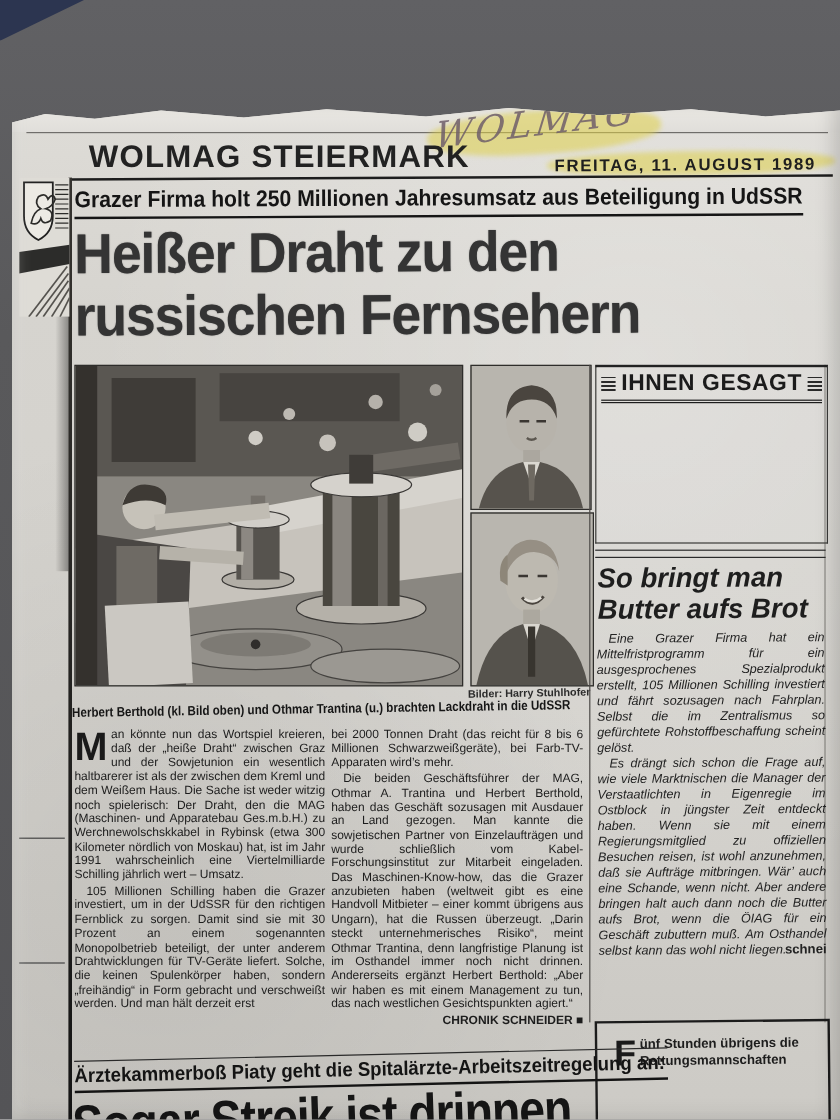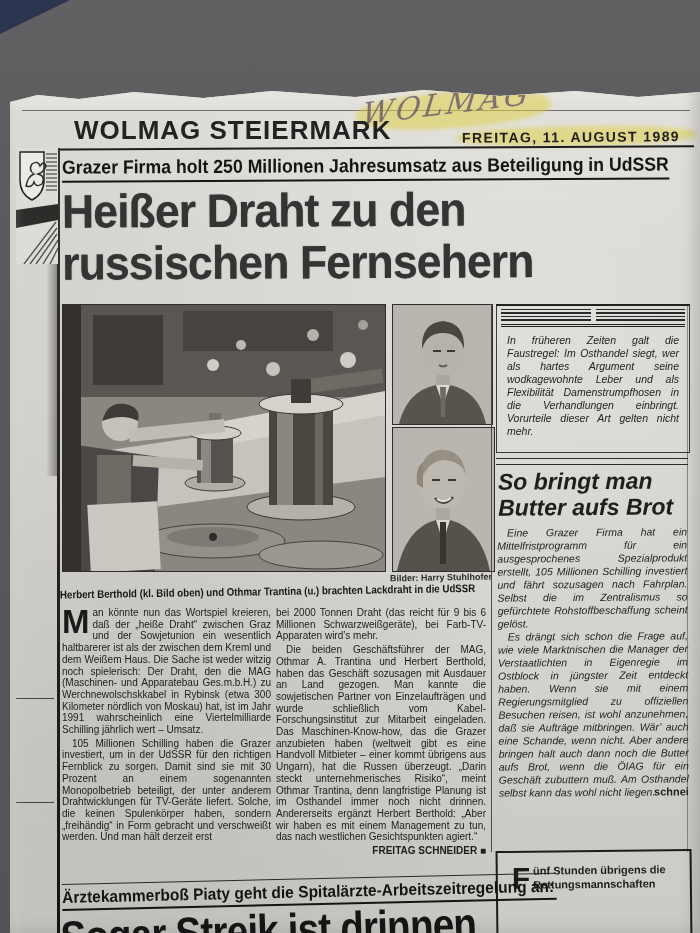--- a/index.html
+++ b/index.html
@@ -197,34 +197,34 @@
   <div class="abs credit">Bilder: Harry Stuhlhofer</div>
   <div class="abs caption">
     <span class="txt">Herbert Berthold (kl. Bild oben) und Othmar Trantina (u.) brachten Lackdraht in die UdSSR</span>
   </div>
 
   <div class="abs bodycol col1">
     <p><span class="dropcap">M</span><span>an könnte nun das Wortspiel kreieren, daß der „heiße Draht“ zwischen Graz und der Sowjetunion ein wesentlich haltbarerer ist als der zwischen dem Kreml und dem Weißem Haus. Die Sache ist weder witzig noch spielerisch: Der Draht, den die MAG (Maschinen- und Apparatebau Ges.m.b.H.) zu Werchnewolschskkabel in Rybinsk (etwa 300 Kilometer nördlich von Moskau) hat, ist im Jahr 1991 wahrscheinlich eine Viertelmilliarde Schilling jährlich wert – Umsatz.</span></p>
     <p class="indent">105 Millionen Schilling haben die Grazer investiert, um in der UdSSR für den richtigen Fernblick zu sorgen. Damit sind sie mit 30 Prozent an einem sogenannten Monopolbetrieb beteiligt, der unter anderem Drahtwicklungen für TV-Geräte liefert. Solche, die keinen Spulenkörper haben, sondern „freihändig“ in Form gebracht und verschweißt werden. Und man hält derzeit erst</p>
   </div>
   <div class="abs bodycol col2">
-    <p>bei 2000 Tonnen Draht (das reicht für 9 bis 6 Millionen Schwarzweißgeräte), bei Farb-TV-Apparaten wird’s mehr.</p>
+    <p>bei 2000 Tonnen Draht (das reicht für 8 bis 6 Millionen Schwarzweißgeräte), bei Farb-TV-Apparaten wird’s mehr.</p>
     <p class="indent">Die beiden Geschäftsführer der MAG, Othmar A. Trantina und Herbert Berthold, haben das Geschäft sozusagen mit Ausdauer an Land gezogen. Man kannte die sowjetischen Partner von Einzelaufträgen und wurde schließlich vom Kabel-Forschungsinstitut zur Mitarbeit eingeladen. Das Maschinen-Know-how, das die Grazer anzubieten haben (weltweit gibt es eine Handvoll Mitbieter – einer kommt übrigens aus Ungarn), hat die Russen überzeugt. „Darin steckt unternehmerisches Risiko“, meint Othmar Trantina, denn langfristige Planung ist im Osthandel immer noch nicht drinnen. Andererseits ergänzt Herbert Berthold: „Aber wir haben es mit einem Management zu tun, das nach westlichen Gesichtspunkten agiert.“</p>
-    <div class="byline">FREITAG SCHNEIDER ■</div>
+    <div class="byline">CHRONIK SCHNEIDER ■</div>
   </div>
 
   <div class="abs sidebar-vline"></div>
   <div class="abs page-right-line"></div>
 
   <div class="abs ig-box">
     <div class="ig-titlerow">
       <div class="stripe"></div>
+      <div class="ig-title">IHNEN GESAGT</div>
       <div class="stripe"></div>
     </div>
-    <div class="ig-text">In früheren Zeiten galt die Faustregel: Im Osthandel siegt, wer als hartes Argument seine wodkagewohnte Leber und als Flexibilität Damenstrumpfhosen in die Verhandlungen einbringt. Vorurteile dieser Art gelten nicht mehr.</div>
   </div>
 
   <div class="abs butter-rules"></div>
   <div class="abs butter-title">
     <div>So bringt man</div>
     <div>Butter aufs Brot</div>
   </div>
   <div class="abs butter-text">
     <p class="indent">Eine Grazer Firma hat ein Mittelfristprogramm für ein ausgesprochenes Spezialprodukt erstellt, 105 Millionen Schilling investiert und fährt sozusagen nach Fahrplan. Selbst die im Zentralismus so gefürchtete Rohstoffbeschaffung scheint gelöst.</p>
     <p class="indent">Es drängt sich schon die Frage auf, wie viele Marktnischen die Manager der Verstaatlichten in Eigenregie im Ostblock in jüngster Zeit entdeckt haben. Wenn sie mit einem Regierungsmitglied zu offiziellen Besuchen reisen, ist wohl anzunehmen, daß sie Aufträge mitbringen. Wär’ auch eine Schande, wenn nicht. Aber andere bringen halt auch dann noch die Butter aufs Brot, wenn die ÖIAG für ein Geschäft zubuttern muß. Am Osthandel selbst kann das wohl nicht liegen.</p>

